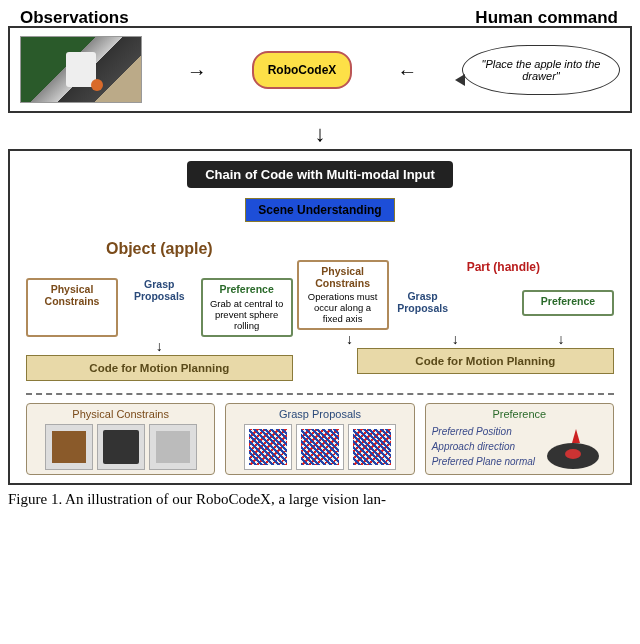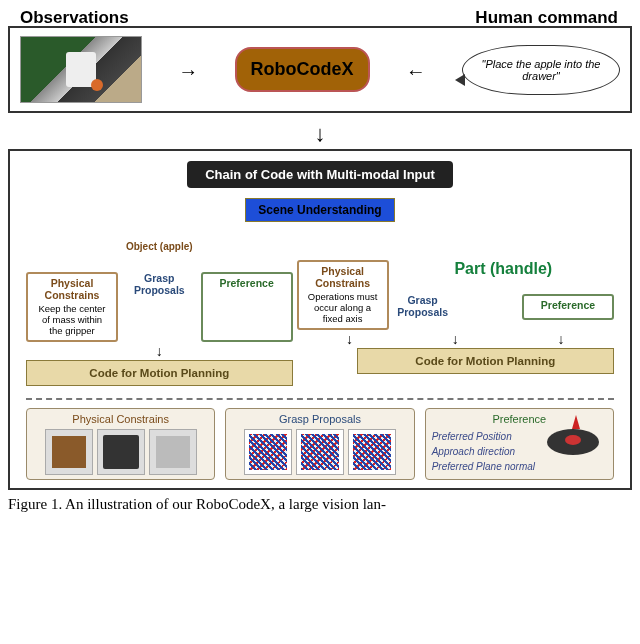--- a/index.html
+++ b/index.html
@@ -41,26 +41,26 @@
     content:"";position:absolute;left:45px;top:15px;width:30px;height:35px;background:#eee;border-radius:3px;
   }
   .obs-img::after{
     content:"";position:absolute;left:70px;top:42px;width:12px;height:12px;background:#d96a2a;border-radius:50%;
   }
   .arrow {
     font-size: 20px;
     font-weight: bold;
   }
   .robocodex-box {
-    background: #a16207;
+    background: #fde047;
     border: 2px solid #b55;
     border-radius: 16px;
     padding: 10px 14px;
     font-weight: bold;
-    font-size: 18px;
+    font-size: 12px;
   }
   .speech {
     position: relative;
     background: #fff;
     border: 1.5px solid #333;
     border-radius: 50%/60%;
     padding: 12px 18px;
     font-style: italic;
     font-size: 11px;
     width: 120px;
@@ -90,23 +90,23 @@
     border: 1.5px solid #8a7a2a;
     padding: 4px 12px;
     font-weight: bold;
     font-size: 12px;
     display: inline-block;
     margin-top: 10px;
   }
   .node-label {
     color: #7a4b1a;
     font-weight: bold;
-    font-size: 10px;
-  }
-  .part-label{color:#15803d;font-weight:bold;font-size:16px;text-align:right;}
+    font-size: 16px;
+  }
+  .part-label{color:#b91c1c;font-weight:bold;font-size:12px;text-align:right;}
   .small-box {
     border: 2px solid;
     border-radius: 3px;
     padding: 4px 6px;
     text-align: center;
     font-size: 9.5px;
     background: #fff;
     width: 92px;
     box-sizing: border-box;
   }
@@ -141,21 +141,21 @@
   .thumbs{display:flex;gap:4px;justify-content:center;}
   .thumb{width:46px;height:44px;background:#ddd;border:1px solid #aaa;position:relative;}
   .thumb.box::before{content:"";position:absolute;inset:6px;background:#8a5a2a;}
   .thumb.bin::before{content:"";position:absolute;inset:5px;background:#333;border-radius:2px;}
   .thumb.crate::before{content:"";position:absolute;inset:6px;background:#bbb;}
   .thumb.gr{background:#fff;}
   .thumb.gr::before{content:"";position:absolute;left:4px;top:4px;right:4px;bottom:4px;
     background:repeating-linear-gradient(45deg,#24a 0 2px,transparent 2px 4px),
                repeating-linear-gradient(-45deg,#d22 0 2px,transparent 2px 5px),#eee;}
   .pref-list{font-style:italic;color:#3a4a8a;font-size:10px;line-height:1.5;}
-  .pref-panel-inner{display:flex;align-items:flex-start;gap:8px;}
+  .pref-panel-inner{display:flex;align-items:flex-end;gap:8px;}
   .disc{width:52px;height:26px;background:#333;border-radius:50%/50%;position:relative;margin-left:4px;}
   .disc::before{content:"";position:absolute;left:18px;top:6px;width:16px;height:10px;background:#c33;border-radius:50%;}
   .disc::after{content:"";position:absolute;left:25px;top:-14px;width:0;height:0;border-left:4px solid transparent;border-right:4px solid transparent;border-bottom:14px solid #c22;}
   .caption{font-family:"Times New Roman",serif;font-size:15px;margin-top:6px;}
 </style>
 </head>
 <body>
 
 <div style="position:relative;margin-top:18px;">
   <div class="label-top obs-label">Observations</div>
@@ -179,27 +179,27 @@
     <span class="scene-box">Scene Understanding</span>
   </div>
 
   <div class="row" style="margin-top:18px;">
 
     <div style="flex:1.05;">
       <div class="center"><span class="node-label">Object (apple)</span></div>
       <div class="row" style="margin-top:20px;">
         <div class="small-box pc">
           <div class="hdr">Physical Constrains</div>
-          <div>Keep the center of mass within the gripper</div>
         </div>
         <div class="col" style="width:60px;justify-content:flex-start;">
            <div class="node-label" style="font-size:10.5px;color:#2a4a7a;text-align:center;">Grasp Proposals</div>
         </div>
         <div class="small-box pr">
           <div class="hdr">Preference</div>
+          <div>Grab at central to prevent sphere rolling</div>
         </div>
       </div>
       <div class="center ar-sm">↓</div>
       <div class="code-box">Code for Motion Planning</div>
     </div>
 
     <div style="flex:1.25;">
       <div class="row" style="margin-top:20px;align-items:flex-start;">
         <div class="small-box pc">
           <div class="hdr">Physical Constrains</div>

